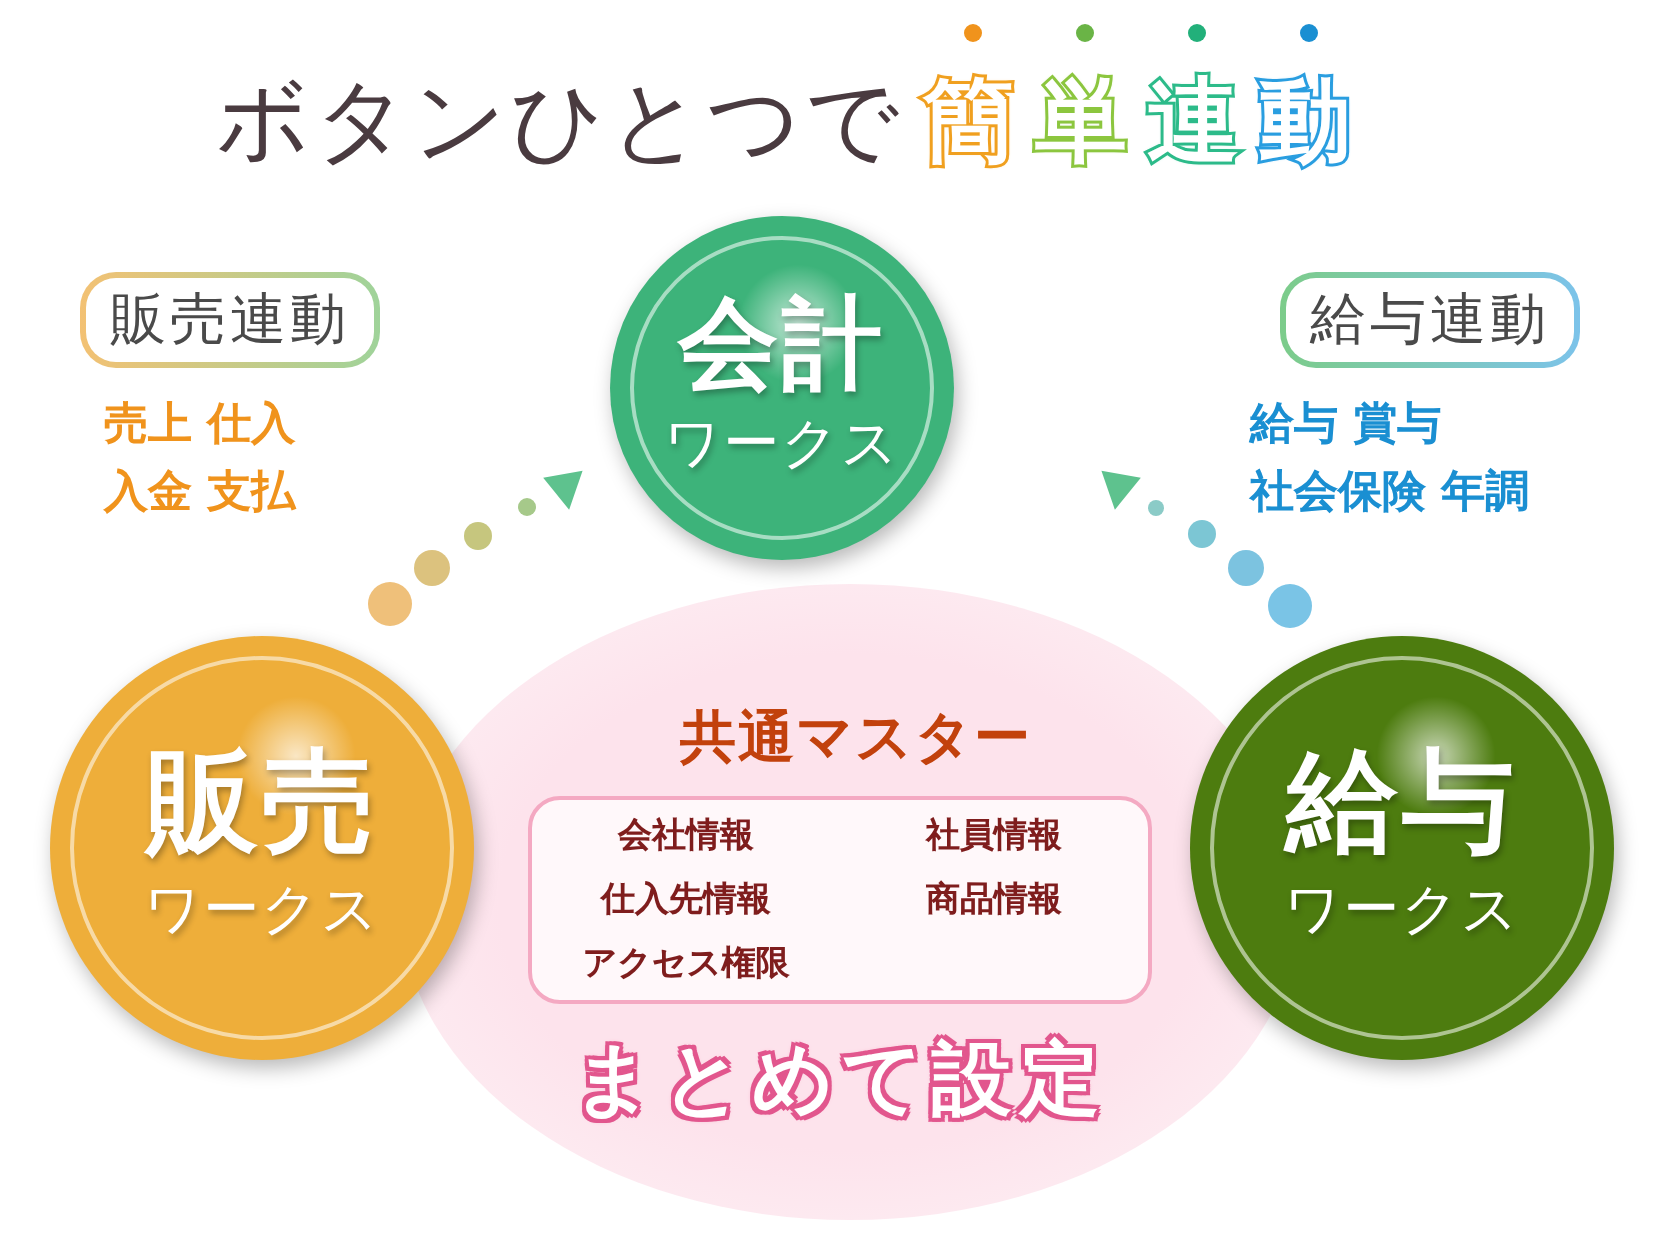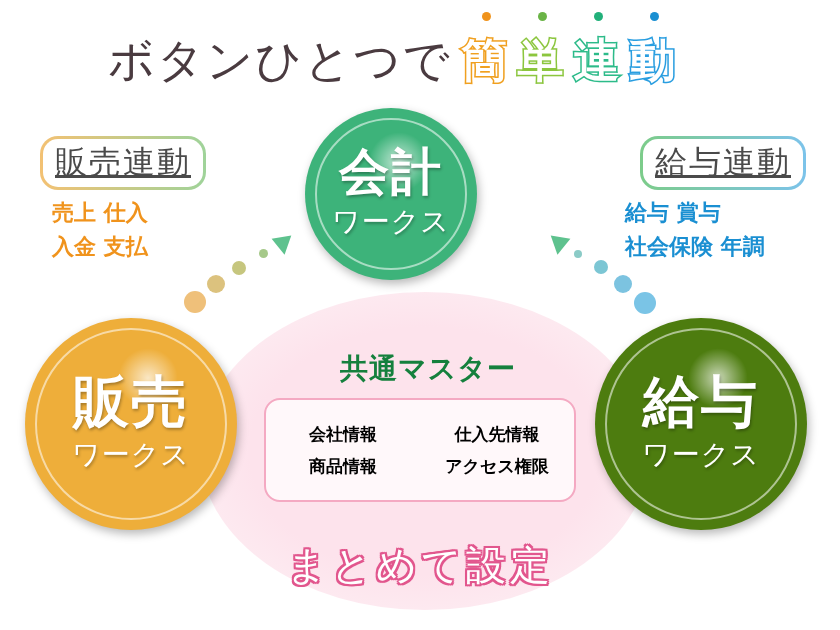--- a/index.html
+++ b/index.html
@@ -27,42 +27,42 @@
                    background:radial-gradient(circle, rgba(255,255,255,0.7) 0%, rgba(255,255,255,0) 70%); }
   .circle .big { font-size:50px; font-weight:bold; line-height:1; letter-spacing:2px; position:relative; z-index:1; }
   .circle .small { font-size:28px; margin-top:6px; letter-spacing:1px; position:relative; z-index:1; }
 
   .c-kaikei { left:305px; top:108px; width:172px; height:172px; background:#3db37a; }
   .c-hanbai { left:25px; top:318px; width:212px; height:212px; background:#eeae3a; }
   .c-kyuyo  { left:595px; top:318px; width:212px; height:212px; background:#4d7c0f; }
   .c-hanbai .big, .c-kyuyo .big { font-size:56px;text-align:center; }
 
   
-  .pill { border-radius:18px; padding:2px 12px; font-size:32px; color:#4a4a4a; background:#fff; letter-spacing:2px; white-space:nowrap;text-decoration:underline; }
+  .pill { border-radius:18px; padding:2px 12px; font-size:28px; color:#4a4a4a; background:#fff; letter-spacing:2px; white-space:nowrap; }
   .pill-left  { left:40px; top:136px; border:3px solid; border-image:none; box-shadow:none;
                 background:linear-gradient(#fff,#fff) padding-box, linear-gradient(90deg,#f3c173,#9fd39a) border-box; border-color:transparent; }
   .pill-right { left:640px; top:136px; border:3px solid transparent;
                 background:linear-gradient(#fff,#fff) padding-box, linear-gradient(90deg,#7ccc8a,#7cc3ea) border-box; }
 
   .items { font-size:22px; font-weight:bold; line-height:34px; text-align:left; white-space:nowrap; }
   .items-left  { left:52px; top:196px; color:#f0931c; width:150px; }
   .items-right { left:625px; top:196px; color:#1a8fd2; width:200px; }
 
   
   .dot { border-radius:50%; }
   .tri { width:0; height:0; }
 
   
-  .cm-title { left:318px; top:350px; font-size:28px; font-weight:bold; color:#15803d; letter-spacing:1px; width:220px; text-align:center; }
+  .cm-title { left:318px; top:350px; font-size:28px; font-weight:bold; color:#c2410c; letter-spacing:1px; width:220px; text-align:center; }
   .cm-box { left:264px; top:398px; width:312px; height:104px; border:2px solid #f4a9c2; border-radius:16px; background:rgba(255,255,255,0.75);
             display:grid; grid-template-columns:1fr 1fr; grid-auto-rows:32px; align-content:center; padding:2px 0; box-sizing:border-box; }
-  .cm-cell { font-size:17px; color:#000000; text-align:center; line-height:32px; font-weight:bold; }
-  .cm-foot { left:275px; top:512px; width:290px; text-align:center; font-size:40px; font-weight:normal; color:#fff; letter-spacing:4px;
+  .cm-cell { font-size:17px; color:#7f1d1d; text-align:center; line-height:32px; font-weight:bold; }
+  .cm-foot { left:275px; top:512px; width:290px; text-align:center; font-size:40px; font-weight:bold; color:#fff; letter-spacing:4px;
              text-shadow: 0 0 3px #e2578e, 2px 0 0 #e2578e, -2px 0 0 #e2578e, 0 2px 0 #e2578e, 0 -2px 0 #e2578e,
-                          2px 2px 0 #e2578e, -2px -2px 0 #e2578e, 2px -2px 0 #e2578e, -2px 2px 0 #e2578e; margin-top: 26px; }
+                          2px 2px 0 #e2578e, -2px -2px 0 #e2578e, 2px -2px 0 #e2578e, -2px 2px 0 #e2578e; }
 </style>
 </head>
 <body>
 
 <div class="abs pink-blob"></div>
 
 <div class="abs headline">
   <span class="hl-main">ボタンひとつで</span><span class="hl-accent">
     <span class="hl-char" style="-webkit-text-stroke:3px #f0a020;color:#fff;paint-order:stroke fill;text-shadow:0 0 2px #f0a020;"><span>簡</span><span class="hl-dot" style="background:#f0931c"></span></span><span class="hl-char" style="-webkit-text-stroke:3px #8cc63f;paint-order:stroke fill;text-shadow:0 0 2px #8cc63f;"><span>単</span><span class="hl-dot" style="background:#6ab446"></span></span><span class="hl-char" style="-webkit-text-stroke:3px #2dbb8a;paint-order:stroke fill;text-shadow:0 0 2px #2dbb8a;"><span>連</span><span class="hl-dot" style="background:#22b07a"></span></span><span class="hl-char" style="-webkit-text-stroke:3px #2a9ee0;paint-order:stroke fill;text-shadow:0 0 2px #2a9ee0;"><span>動</span><span class="hl-dot" style="background:#1a8fd2"></span></span>
   </span>
@@ -107,17 +107,18 @@
 </div>
 
 <div class="abs circle c-kyuyo">
   <div class="big">給与</div>
   <div class="small">ワークス</div>
 </div>
 
 <div class="abs cm-title">共通マスター</div>
 <div class="abs cm-box">
   <div class="cm-cell">会社情報</div>
+  <div class="cm-cell">社員情報</div>
   <div class="cm-cell">仕入先情報</div>
   <div class="cm-cell">商品情報</div>
   <div class="cm-cell">アクセス権限</div>
 </div>
 <div class="abs cm-foot">まとめて設定</div>
 
 </body></html>

